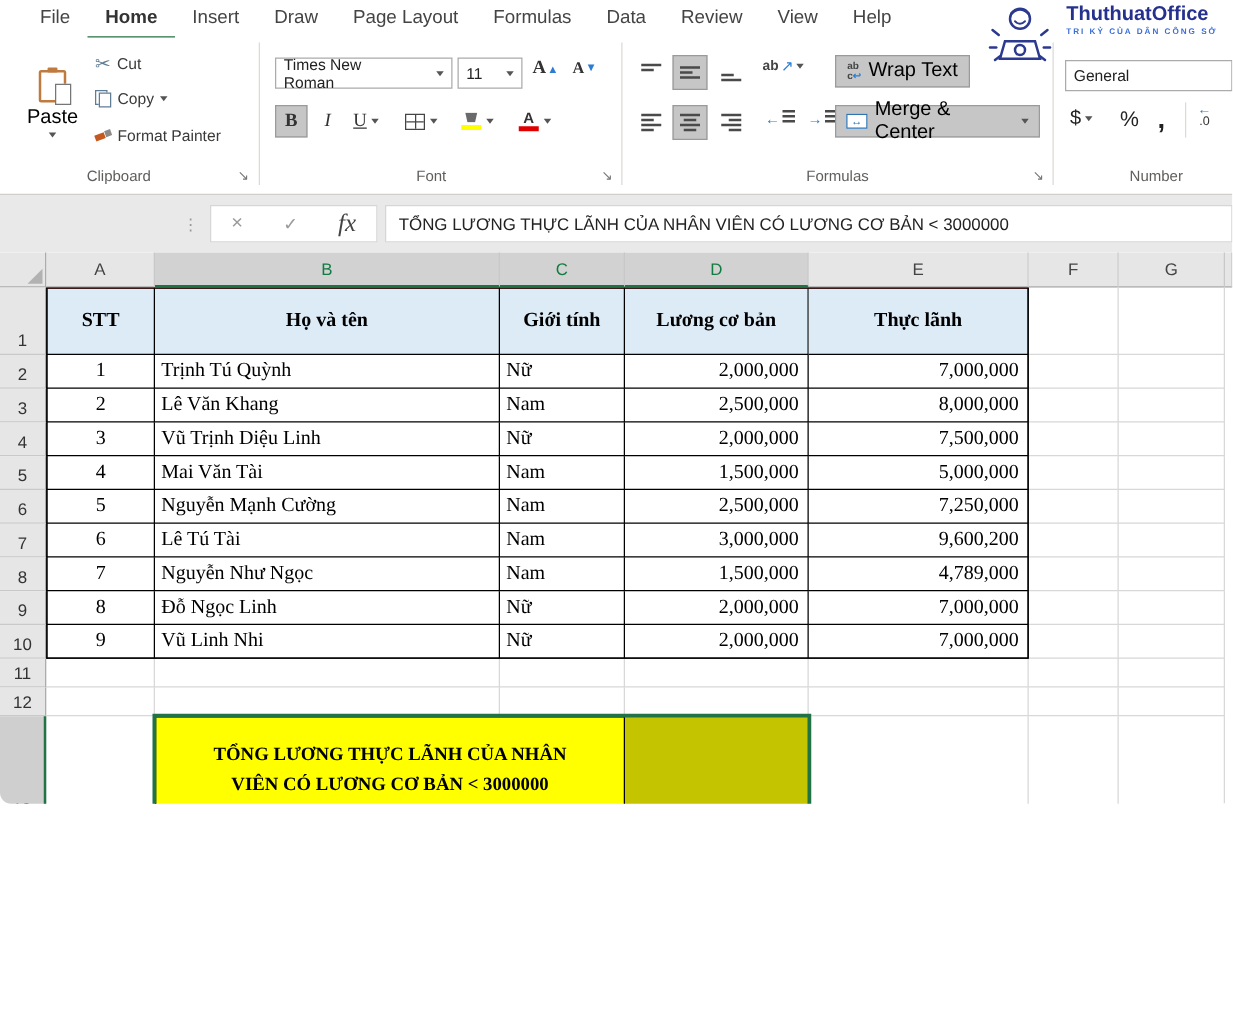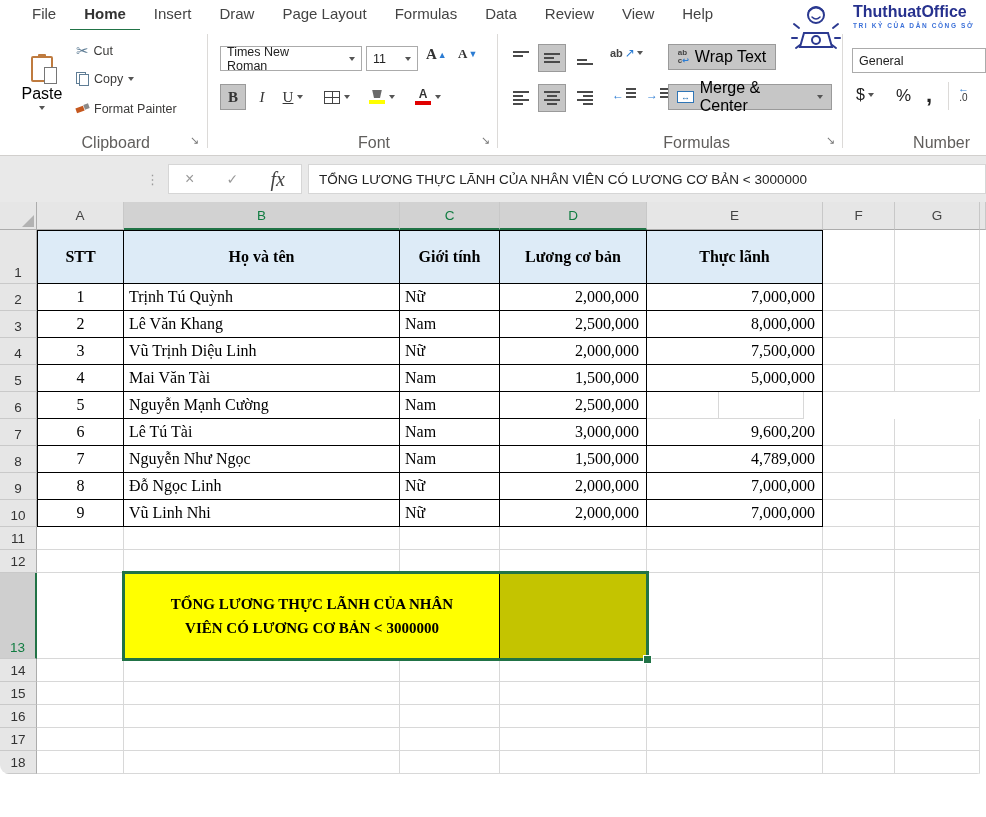--- a/index.html
+++ b/index.html
@@ -1,27 +1,27 @@
 <!DOCTYPE html>
 <html><head>
 <meta charset="utf-8">
 <style>
   * { margin:0; padding:0; box-sizing:border-box; }
   html,body { width:986px; height:817px; background:#fff; font-family:"Liberation Sans", sans-serif; }
-  #app { position:relative; width:986px; height:774px; overflow:hidden; background:#fff;border-radius:9px; }
+  #app { position:relative; width:986px; height:643px; overflow:hidden; background:#fff;border-radius:9px; }
 
   
   .tabbar { position:absolute; left:0; top:0; width:986px; height:30px; background:#fff; display:flex; align-items:flex-start; padding-left:18px; }
   .tab { font-size:15px; color:#444; padding:5px 14px 7px 14px; cursor:default; white-space:nowrap; }
   .tab.active { font-weight:bold; color:#333; border-bottom:3px solid #217346; }
 
   
   .ribbon { position:absolute; left:0; top:30px; width:986px; height:126px; background:#fff; border-bottom:1px solid #D1CFCD; }
   .gsep { position:absolute; top:4px; height:114px; width:1px; background:#DCDAD8; }
-  .glabel { position:absolute; top:104px; font-size:16px; color:#605E5C; text-align:right; }
+  .glabel { position:absolute; top:104px; font-size:12px; color:#605E5C; text-align:center; }
   .launcher { position:absolute; top:104px; font-size:11px; color:#777; }
 
   .ritem { position:absolute; display:flex; align-items:center; gap:5px; font-size:12.5px; color:#3b3a39; }
   .caret { width:0; height:0; border-left:3.5px solid transparent; border-right:3.5px solid transparent; border-top:4px solid #555; display:inline-block; }
 
   
   .paste { position:absolute; left:16px; top:6px; width:52px; height:94px; display:flex; flex-direction:column; align-items:center; justify-content:center; gap:3px; }
   .clipboard { position:relative; width:22px; height:26px; border:2px solid #BF7B3F; border-radius:2px; background:#fff; }
   .clipboard:before { content:""; position:absolute; left:5px; top:-4px; width:8px; height:4px; background:#BF7B3F; border-radius:1px; }
   .clipboard .page { position:absolute; right:-6px; bottom:-4px; width:13px; height:17px; background:#fff; border:1px solid #767676; }
@@ -412,20 +412,21 @@
         <div class="cell w-f gr"></div>
         <div class="cell w-g gr"></div>
         <div class="cell w-s"></div>
       </div>
       <div class="row h27">
         <div class="rh">6</div>
         <div class="cell w-a tc bl stt">5</div>
         <div class="cell w-b tc txt">Nguyễn Mạnh Cường</div>
         <div class="cell w-c tc txt">Nam</div>
         <div class="cell w-d tc num">2,500,000</div>
+        <div class="cell w-e tc num">7,250,000</div>
         <div class="cell w-f gr"></div>
         <div class="cell w-g gr"></div>
         <div class="cell w-s"></div>
       </div>
       <div class="row h27">
         <div class="rh">7</div>
         <div class="cell w-a tc bl stt">6</div>
         <div class="cell w-b tc txt">Lê Tú Tài</div>
         <div class="cell w-c tc txt">Nam</div>
         <div class="cell w-d tc num">3,000,000</div>

